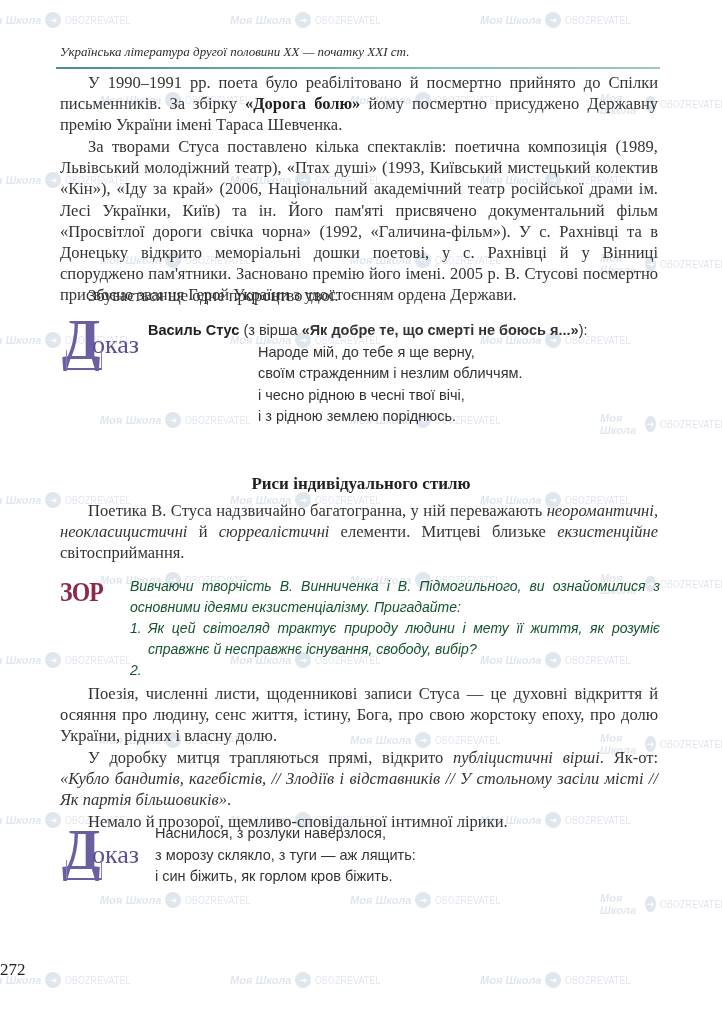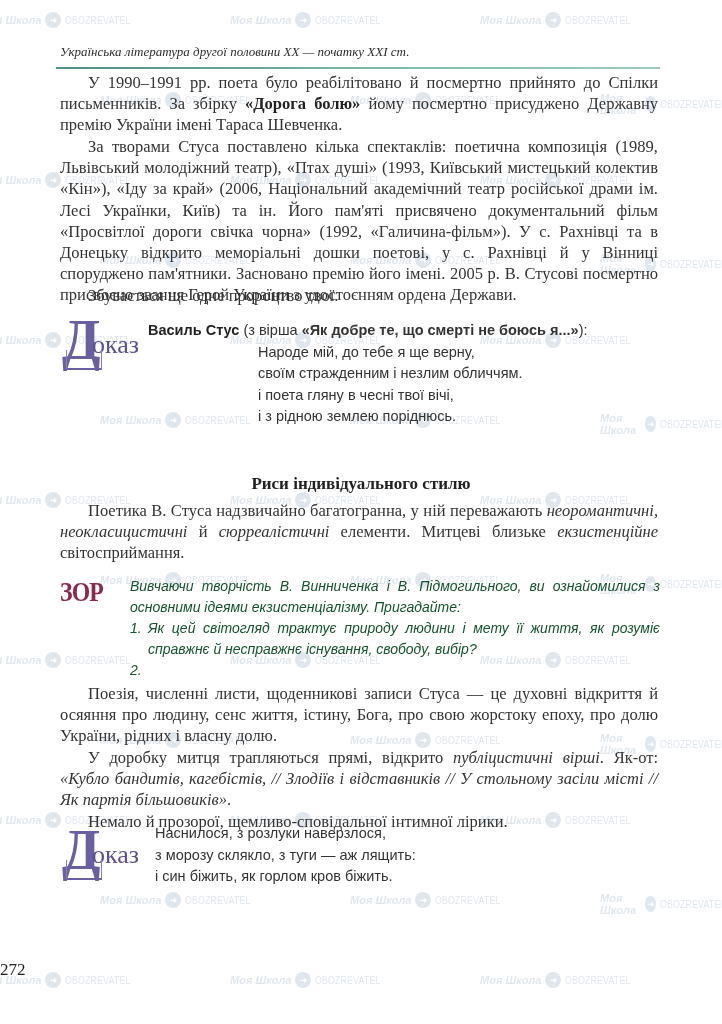--- a/index.html
+++ b/index.html
@@ -253,21 +253,21 @@
   <span class="big">Д</span>
   <span class="rest">оказ</span>
   <span class="deco"></span>
 </div>
 
 <div class="quote" style="left:148px; top:320px;">
   <div><span class="author">Василь Стус</span><span> (з вірша </span><b>«Як добре те, що смерті не боюсь я...»</b><span>):</span></div>
   <div class="verse" style="margin-left:110px;">
     <div>Народе мій, до тебе я ще верну,</div>
     <div>своїм стражденним і незлим обличчям.</div>
-    <div>і поета гляну в чесні твої вічі,</div>
+    <div>і чесно рідною в чесні твої вічі,</div>
     <div>і з рідною землею поріднюсь.</div>
   </div>
 </div>
 
 <div class="section-title">Риси індивідуального стилю</div>
 
 <div class="para" style="top:500px;"><span class="ind"></span><span>Поетика В. Стуса надзвичайно багатогранна, у ній переважають </span><i>неоромантичні</i><i>, </i><i>неокласицистичні</i><span> й </span><i>сюрреалістичні</i><span> елементи. Митцеві близьке </span><i>екзистенційне</i><span> світосприймання.</span></div>
 
 <div class="zor">ЗОР</div>
 <div class="zor-text">

